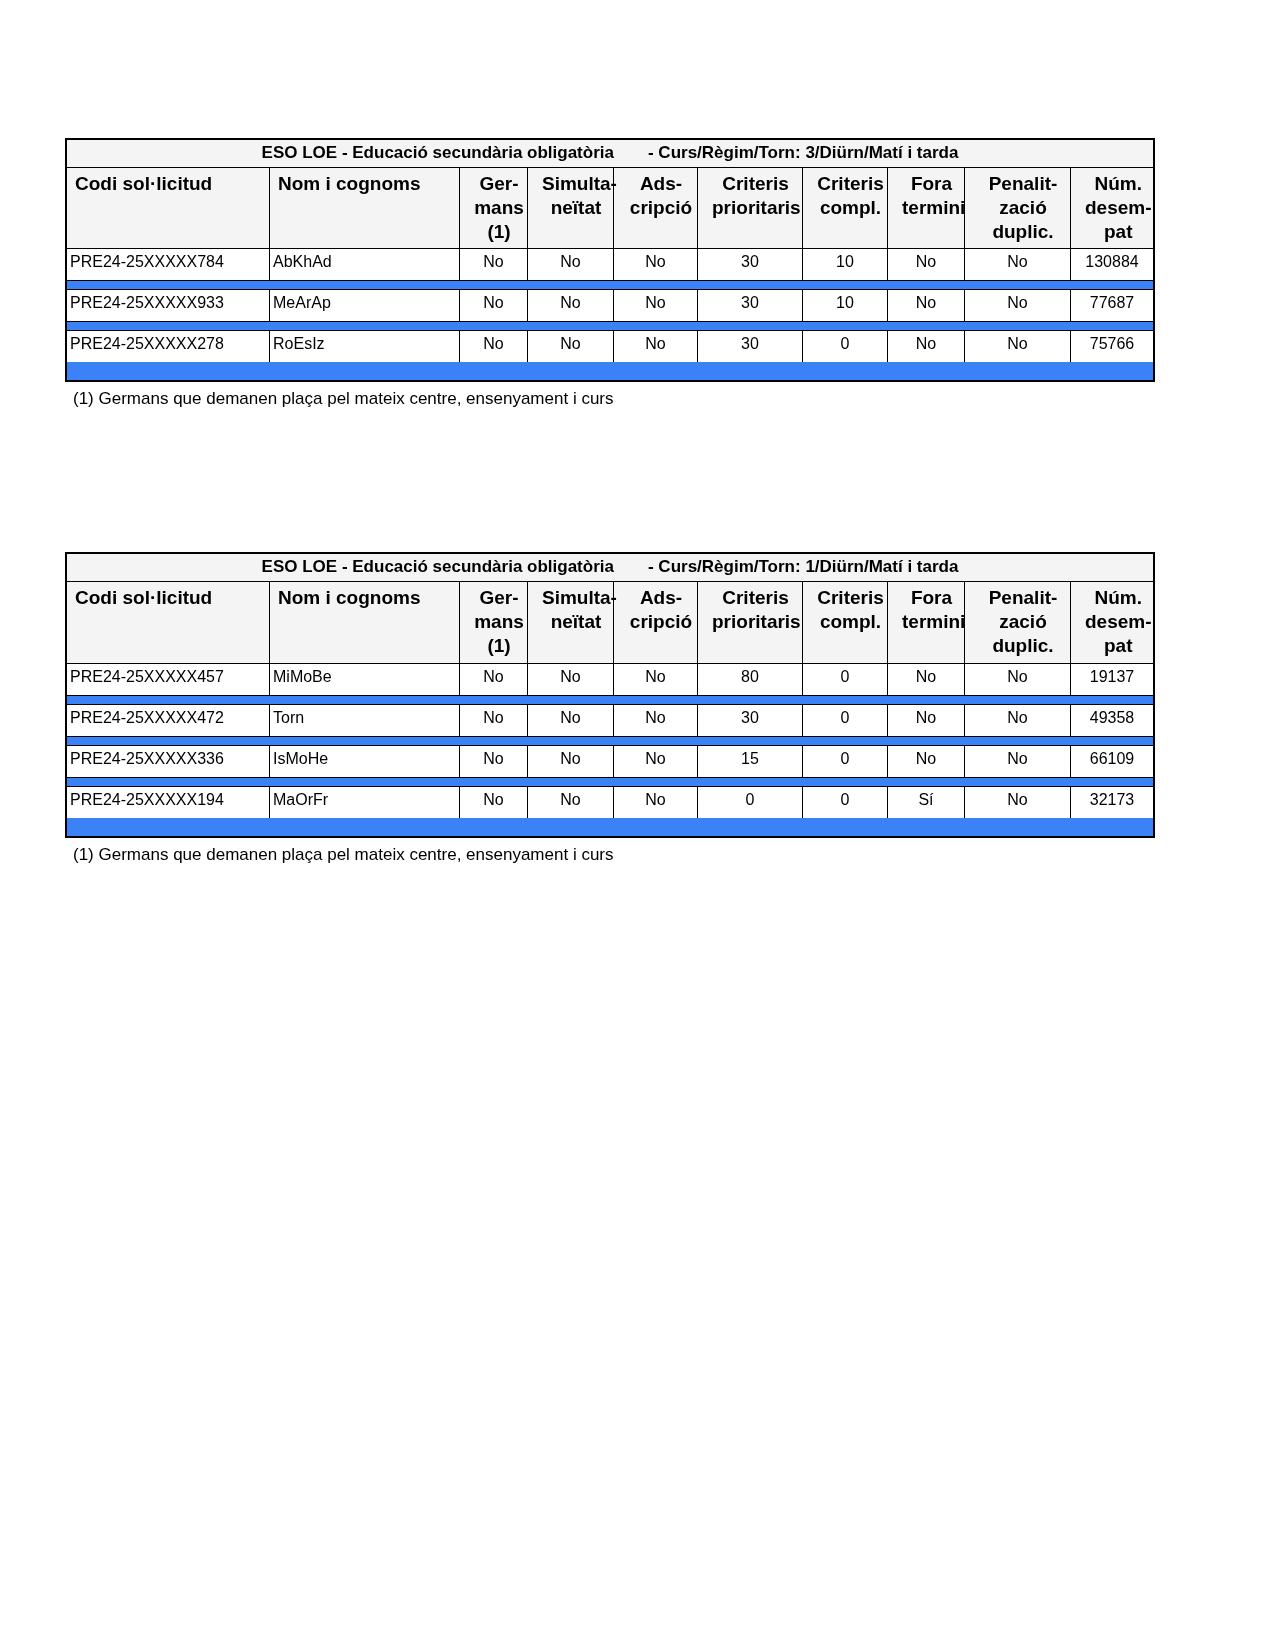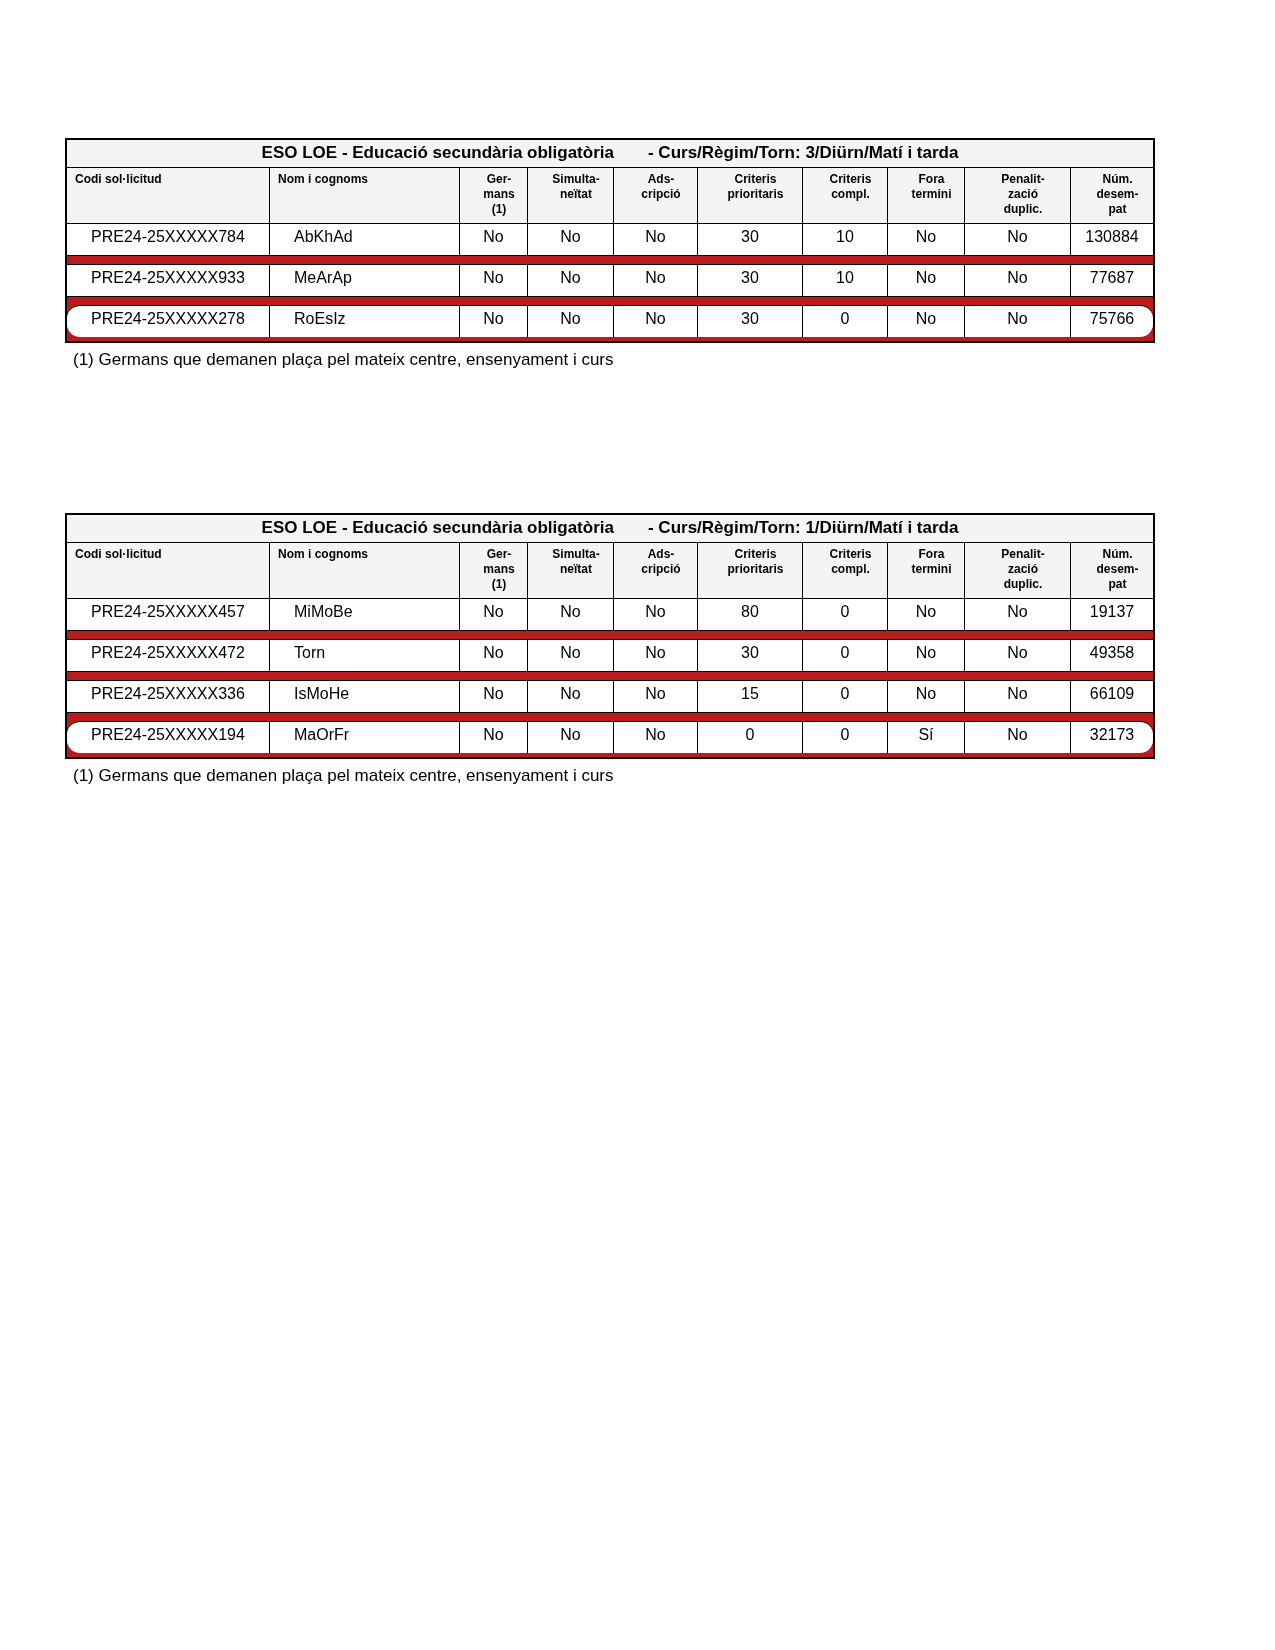--- a/index.html
+++ b/index.html
@@ -14,72 +14,72 @@
     overflow: hidden;
   }
   .content {
     position: absolute;
     left: 65px;
     top: 138px;
     width: 1090px;
   }
   .table-block {
     border: 2px solid #000000;
-    background: #b91c1c;
+    background: #3b82f6;
     width: 1090px;
   }
   .table-title {
     display: flex;
     justify-content: center;
     align-items: baseline;
     gap: 34px;
     font-size: 17px;
     font-weight: bold;
     padding: 3px 4px 4px 4px;
     background: #f4f4f4;
     color: #000000;
   }
   .header-row {
     display: grid;
     grid-template-columns: 203px 190px 68px 86px 84px 105px 85px 77px 106px auto;
     border-top: 1px solid #000000;
     background: #f4f4f4;
   }
   .hcell {
-    font-size: 12px;
+    font-size: 19px;
     font-weight: bold;
     text-align: center;
     padding: 4px 3px 5px 14px;
     white-space: pre-line;
     line-height: 1.25;
     border-right: 1px solid #000000;
     min-height: 55px;
   }
   .hcell:last-child { border-right: none; }
   .hcell.c0, .hcell.c1 { text-align: left; padding-left: 8px; }
   .table-body { }
   .row {
     display: grid;
     grid-template-columns: 203px 190px 68px 86px 84px 105px 85px 77px 106px auto;
     border-top: 1px solid #000000;
     border-bottom: 1px solid #000000;
     margin-bottom: 8px;
     background: #ffffff;
   }
-  .row:last-child { margin-bottom: 4px; border-bottom: none; border-radius: 13px; }
+  .row:last-child { margin-bottom: 18px; border-bottom: none; }
   .dcell {
     font-size: 16px;
     text-align: center;
     padding: 4px 4px 7px 4px;
     min-height: 31px;
     border-right: 1px solid #000000;
     color: #000000;
   }
   .dcell:last-child { border-right: none; }
-  .dcell.c0, .dcell.c1 { text-align: left; padding-left: 24px; }
+  .dcell.c0, .dcell.c1 { text-align: left; padding-left: 3px; }
   .footnote {
     font-size: 17px;
     color: #000000;
     padding: 7px 0 0 8px;
   }
   .spacer { height: 143px; }
 </style>
 </head>
 <body>
 

